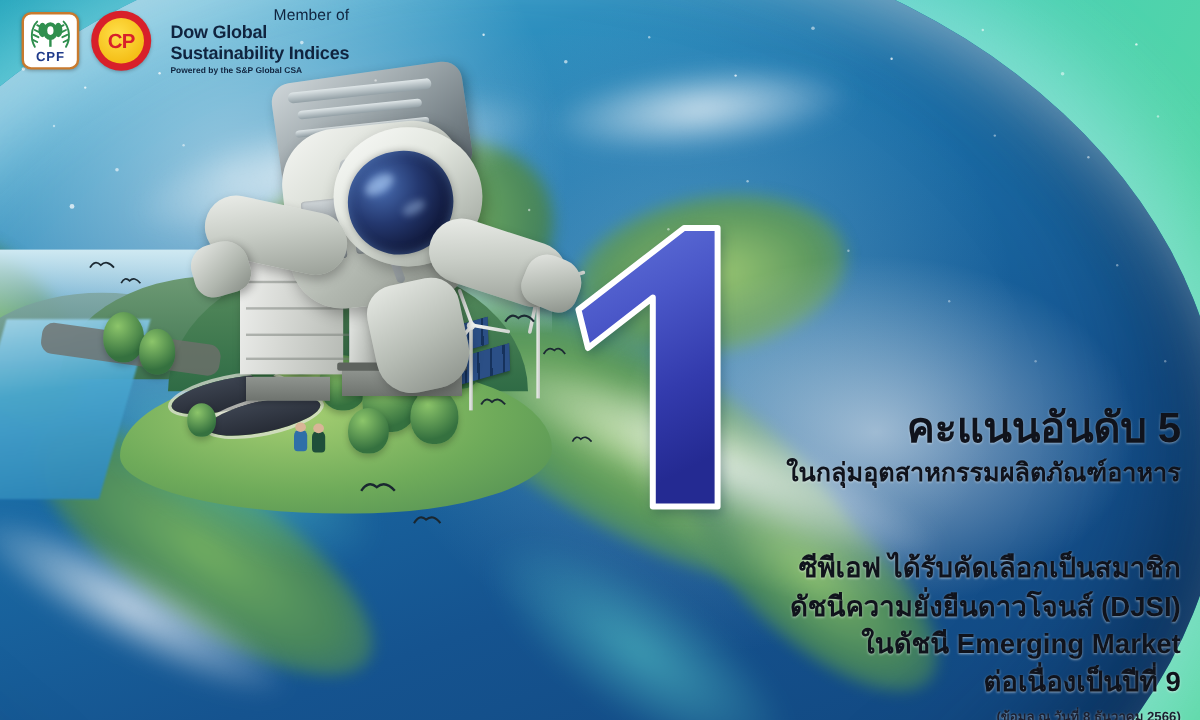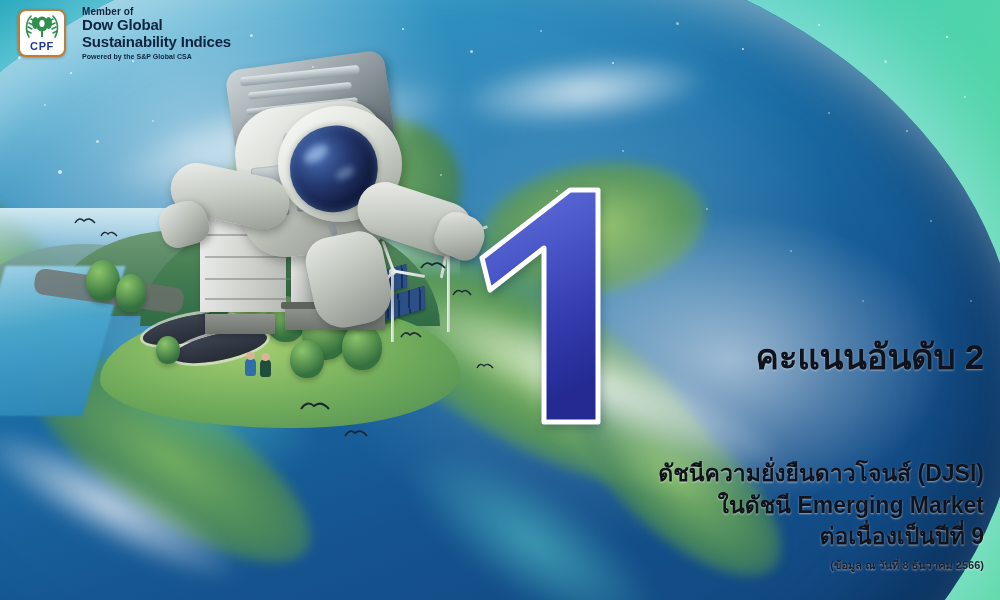--- a/index.html
+++ b/index.html
@@ -194,21 +194,21 @@
     box-shadow:0 1px 3px rgba(0,0,0,.25);
   }
   .cp-logo .cp-inner {
     width:38px; height:38px; border-radius:50%;
     background:radial-gradient(circle at 42% 36%, #ffe04a, #f5bf18 70%);
     display:flex; align-items:center; justify-content:center;
   }
   .cp-logo .cp-text { font-size:17px; font-weight:700; color:#d8202a; letter-spacing:-.5px; line-height:1; }
 
   .djsi { margin-left:6px; color:#10243f; }
-  .djsi .member { font-size:10px; font-weight:700; letter-spacing:.1px; line-height:1.1; }
+  .djsi .member { font-size:13px; font-weight:400; letter-spacing:.1px; line-height:1.1;text-align:right; }
   .djsi .dj-l1, .djsi .dj-l2 { font-size:15px; font-weight:700; line-height:1.12; letter-spacing:-.2px; }
   .djsi .powered { font-size:7px; font-weight:700; letter-spacing:.05px; margin-top:2px; }
 
   
   .headline {
     position:absolute; right:18px; top:52px;
     text-align:right; color:#fff;
     font-size:46px; font-weight:700; line-height:1.14;
     letter-spacing:-.5px;
     text-shadow:0 2px 6px rgba(0,60,70,.30);
@@ -461,20 +461,25 @@
           <ellipse cx="19" cy="11" rx="6.2" ry="7.4"></ellipse>
           <ellipse cx="12.4" cy="10" rx="3.4" ry="6"></ellipse>
           <ellipse cx="25.6" cy="10" rx="3.4" ry="6"></ellipse>
         </g>
         <ellipse cx="19" cy="10.5" rx="2.6" ry="3.6" fill="#fff"></ellipse>
         <rect x="18" y="16" width="2" height="8" fill="#2f8f4e"></rect>
       </svg>
       <div class="cpf-text">CPF</div>
     </div>
 
+    <div class="cp-logo">
+      <div class="cp-inner">
+        <span class="cp-text">CP</span>
+      </div>
+    </div>
 
     <div class="djsi">
       <div class="member">Member of</div>
       <div class="dj-l1">Dow Global</div>
       <div class="dj-l2">Sustainability Indices</div>
       <div class="powered">Powered by the S&amp;P Global CSA</div>
     </div>
   </div>
 
 
@@ -486,23 +491,25 @@
           <stop offset="35%" stop-color="#4b58c9"></stop>
           <stop offset="70%" stop-color="#333bad"></stop>
           <stop offset="100%" stop-color="#242a92"></stop>
         </linearGradient>
       </defs>
       <path d="M92 4 L120 4 L120 236 L66 236 L66 62 L12 104 L4 72 Z" fill="url(#oneGrad)" stroke="#ffffff" stroke-width="5" stroke-linejoin="round"></path>
     </svg>
   </div>
 
   <div class="rank-block">
-    <div class="rank-title">คะแนนอันดับ 2</div>
+    <div class="rank-title">คะแนนอันดับ 5</div>
+    <div class="rank-sub">ในกลุ่มอุตสาหกรรมผลิตภัณฑ์อาหาร</div>
   </div>
 
   <div class="body-block">
+    <div class="body-line">ซีพีเอฟ ได้รับคัดเลือกเป็นสมาชิก</div>
     <div class="body-line">ดัชนีความยั่งยืนดาวโจนส์ (DJSI)</div>
     <div class="body-line">ในดัชนี Emerging Market</div>
     <div class="body-line">ต่อเนื่องเป็นปีที่ 9</div>
     <div class="footnote">(ข้อมูล ณ วันที่ 8 ธันวาคม 2566)</div>
   </div>
 
 </div>
 
 </body></html>

